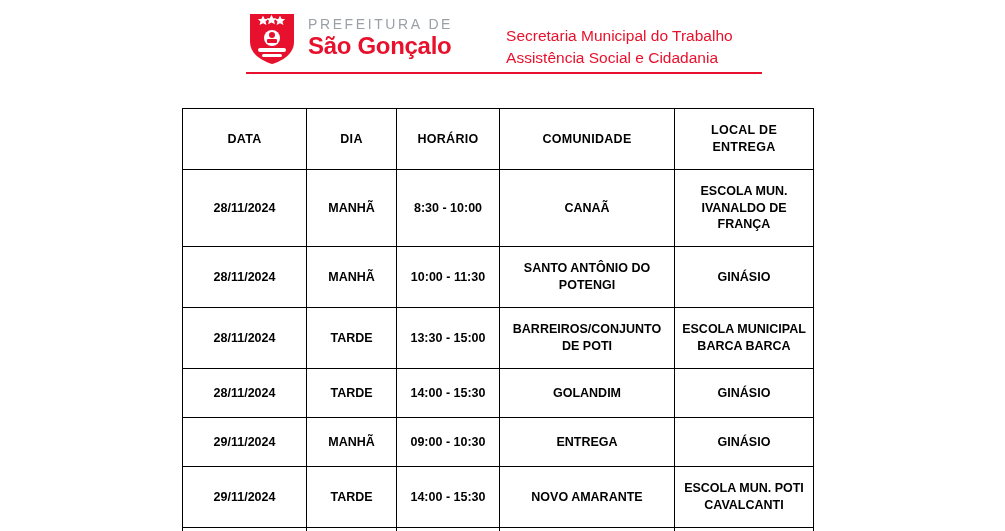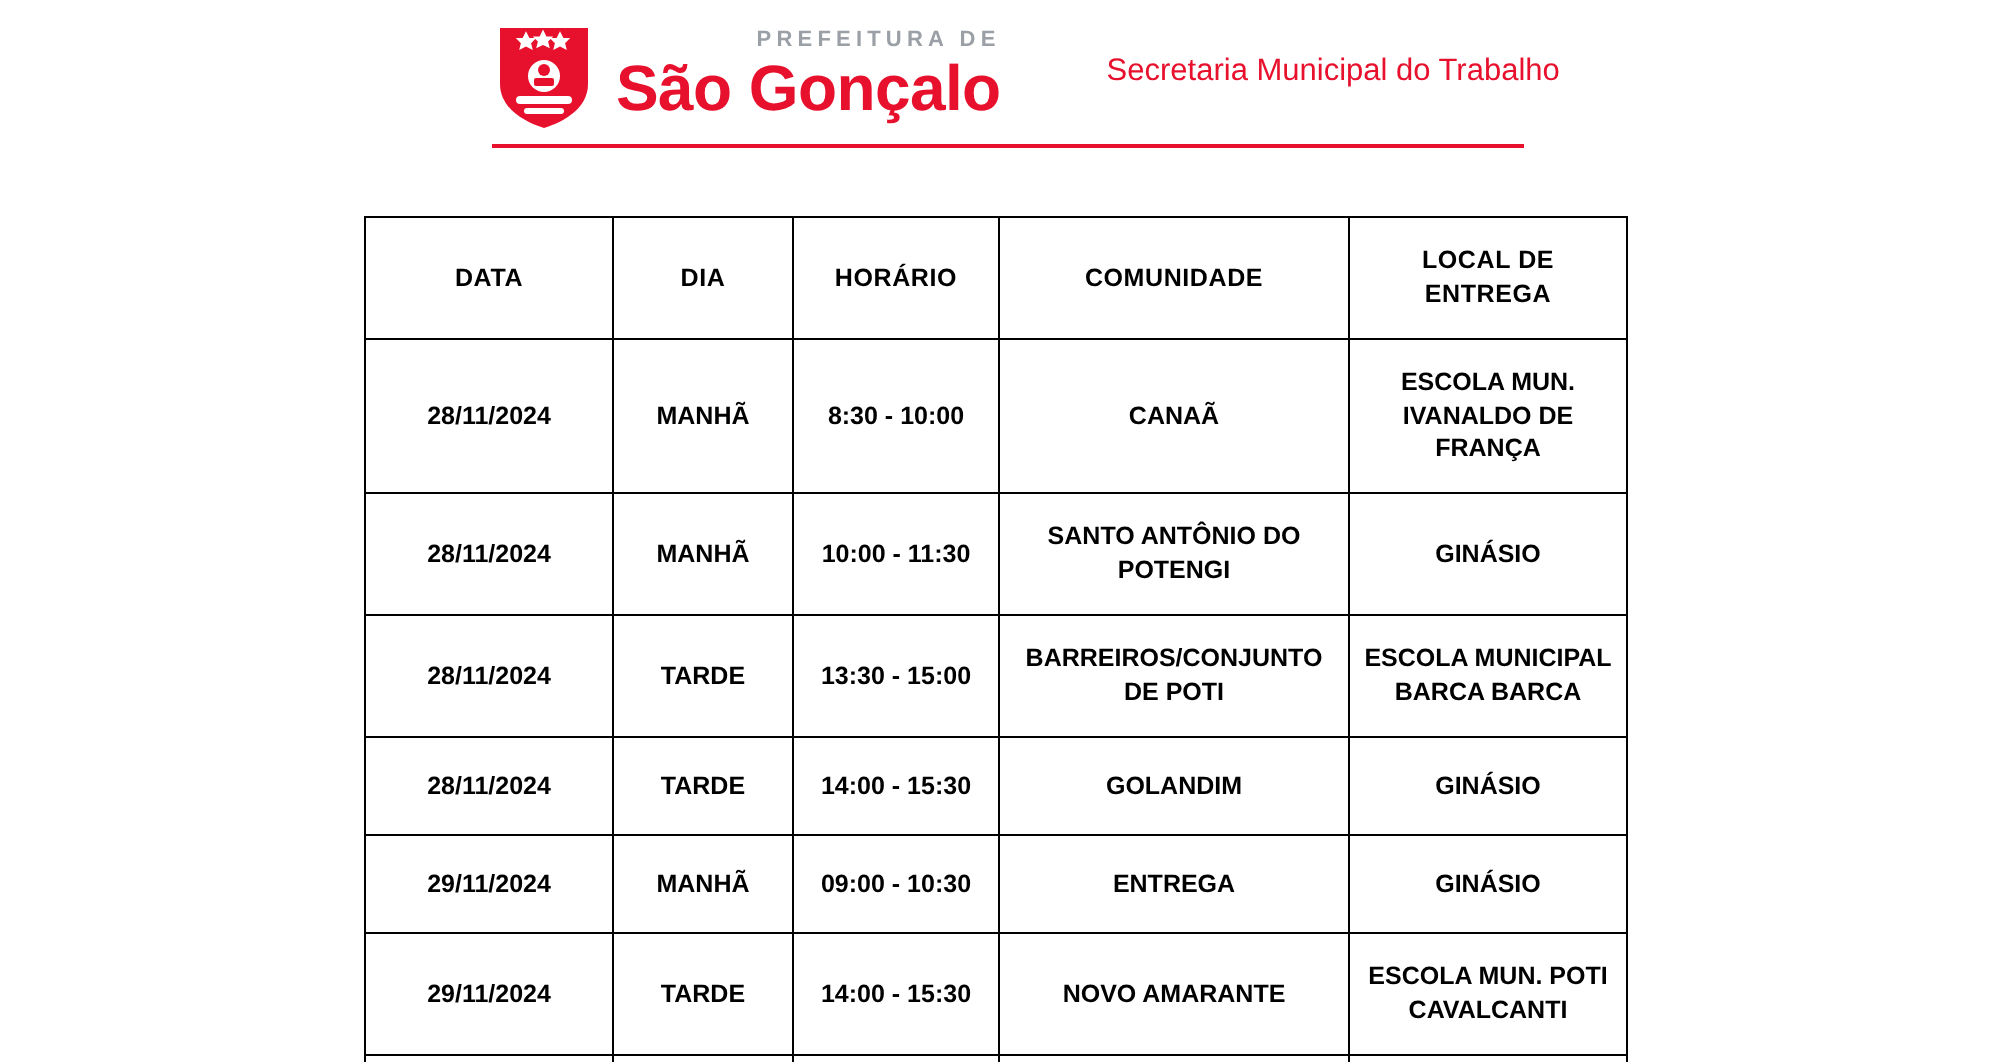--- a/index.html
+++ b/index.html
@@ -37,29 +37,28 @@
     height: 58px;
     position: relative;
     flex: 0 0 auto;
   }
   .crest svg { display: block; }
   .brand-text {
     line-height: 1;
     padding-top: 2px;
   }
   .prefeitura {
-    font-size: 11px;
+    font-size: 14px;
     letter-spacing: 2.6px;
     color: #9aa0a6;
-    font-weight: bold;
+    font-weight: normal;
     margin-bottom: 2px;
-    text-align: right;
   }
   .city-1 {
-    font-size: 32px;
+    font-size: 24px;
     font-weight: bold;
     color: #e8112d;
     letter-spacing: -0.3px;
     line-height: 1.05;
   }
   .city-2 {
     font-size: 24px;
     font-weight: bold;
     color: #e8112d;
     letter-spacing: -0.3px;
@@ -139,20 +138,21 @@
           </g>
         </svg>
       </div>
       <div class="brand-text">
         <div class="prefeitura">PREFEITURA DE</div>
         <div class="city-1">São Gonçalo</div>
       </div>
     </div>
     <div class="sec-title">
       <div>Secretaria Municipal do Trabalho</div>
+      <div>Assistência Social e Cidadania</div>
     </div>
   </div>
   <div class="rule"></div>
 </div>
 
 <div class="table-wrap">
   <table class="schedule">
     <colgroup>
       <col class="c-data">
       <col class="c-dia">

